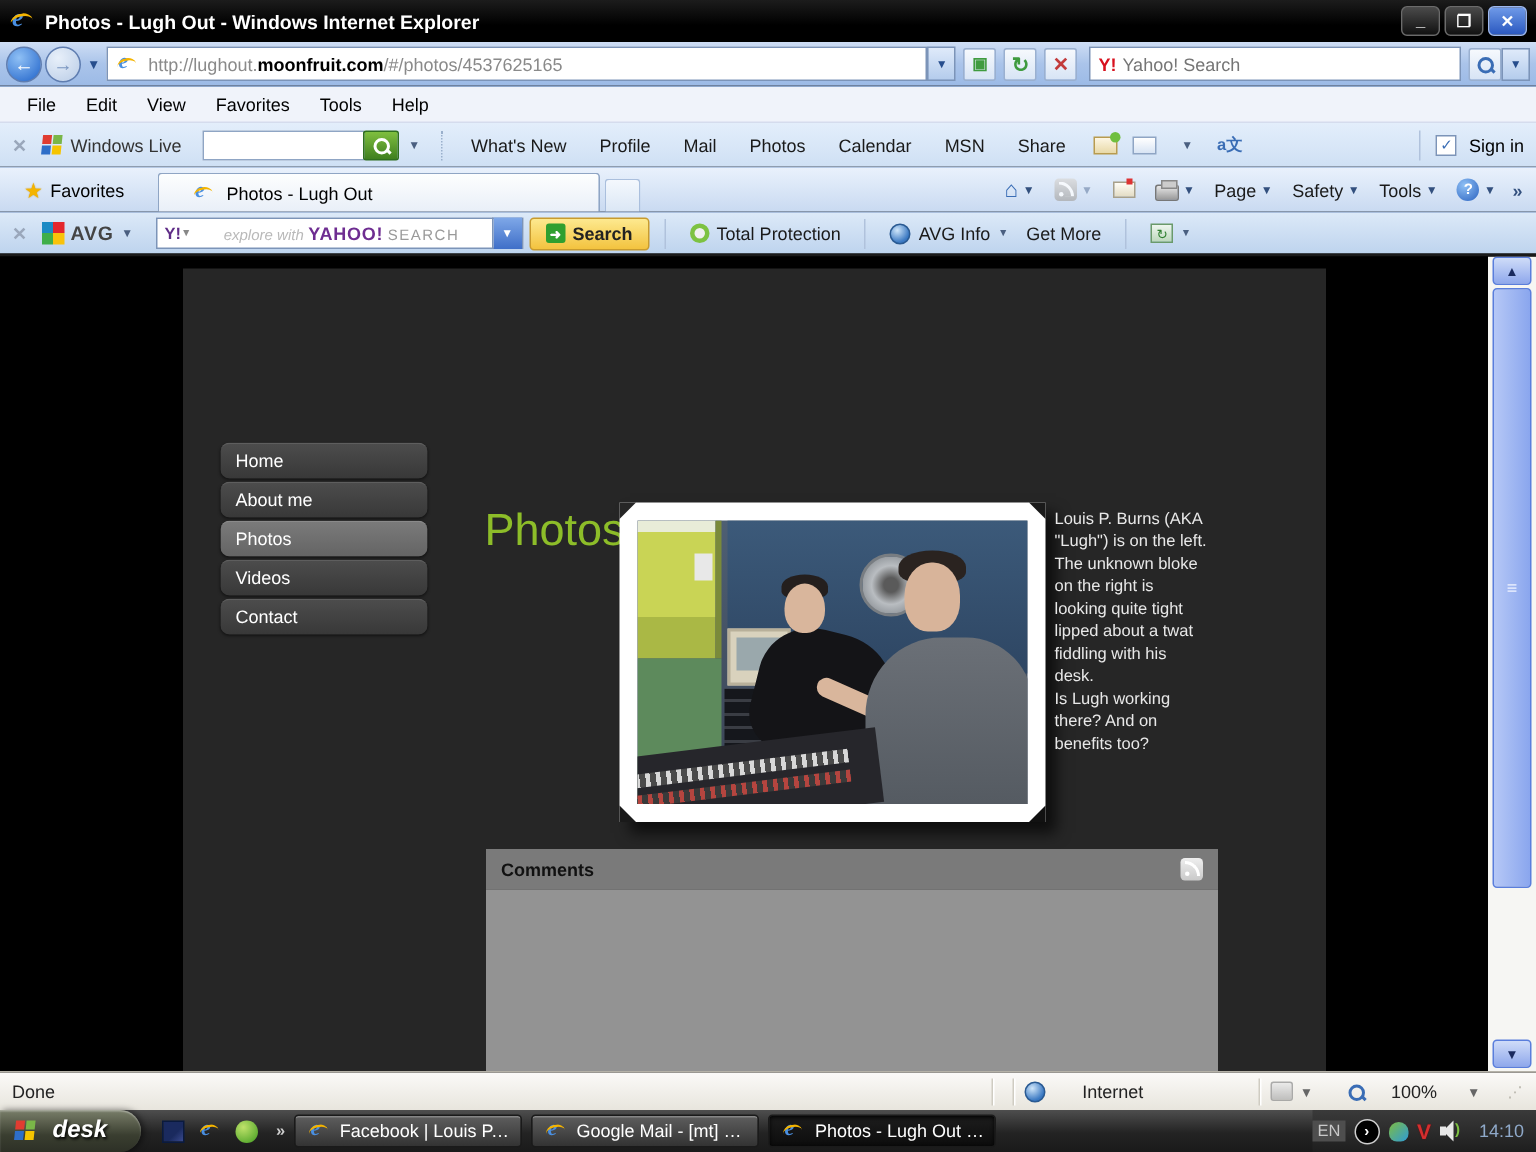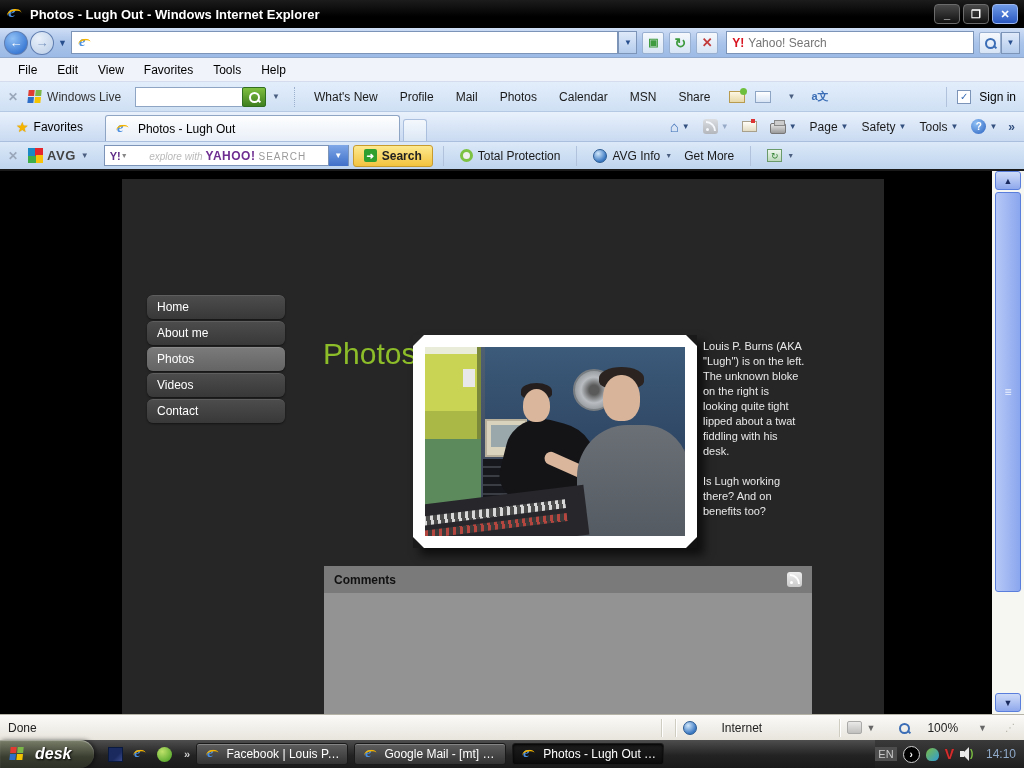--- a/index.html
+++ b/index.html
@@ -88,21 +88,21 @@
   .livebar .signin { font-size:12px; margin-left:8px; }
 
   
   .favbar { position:absolute; left:0; top:112px; width:1024px; height:30px;
     background:linear-gradient(#e9f1fc,#c9daf1); display:flex; align-items:center; padding:0 6px;
     border-bottom:1px solid #aabfdd; }
   .favbtn { display:flex; align-items:center; gap:5px; padding:4px 10px; font-size:12px; }
   .star { color:#f4b400; font-size:14px; text-shadow:0 0 1px #c88f00; }
   .tab { display:flex; align-items:center; gap:6px; width:295px; height:26px; margin-left:12px;
     background:linear-gradient(#fdfefe,#e9eff8); border:1px solid #8fa5c4; border-bottom:none;
-    border-radius:3px 3px 0 0; padding:0 8px; font-size:12px; align-self:flex-end; }
+    border-radius:3px 3px 0 0; padding:0 21px; font-size:12px; align-self:flex-end; }
   .newtab { width:24px; height:22px; margin-left:3px; align-self:flex-end;
     background:linear-gradient(#f4f8fd,#dbe7f5); border:1px solid #aabfdd; border-bottom:none; border-radius:3px 3px 0 0; }
   .favbar .cmds { margin-left:auto; display:flex; align-items:center; gap:3px; }
   .cmd { display:flex; align-items:center; gap:3px; padding:3px 5px; font-size:12px; color:#1a1a1a; }
   .cmd .dn { font-size:8px; color:#33507e; }
   .home-ic { color:#3a6db5; font-size:15px; }
   .rss-ic { position:relative; width:15px; height:15px; border-radius:3px; background:linear-gradient(#d9d9d9,#aaa); }
   .rss-ic.gray { opacity:.75; }
   .rss-ic::before { content:""; position:absolute; left:3px; bottom:3px; width:3px; height:3px; border-radius:50%; background:#fff; }
   .rss-ic::after { content:""; position:absolute; left:3px; bottom:3px; width:8px; height:8px;
@@ -177,21 +177,21 @@
   .man1-hair { left:96px; top:36px; width:31px; height:16px; background:#241f1e; border-radius:50% 50% 30% 30%; }
   .man1-arm { left:118px; top:112px; width:48px; height:13px; background:#d9b69c; transform:rotate(24deg); border-radius:7px; }
   .man2-body { left:152px; top:78px; width:112px; height:115px; background:linear-gradient(#6b7077,#545a61); border-radius:45% 40% 0 0; }
   .man2-head { left:178px; top:28px; width:37px; height:46px; background:#d8b49a; border-radius:48% 48% 42% 42%; }
   .man2-hair { left:174px; top:20px; width:45px; height:22px; background:#2a2320; border-radius:50% 50% 35% 35%; }
   .console { left:-8px; top:148px; width:170px; height:50px; background:#26262b; transform:rotate(-7deg); }
   .faders1 { left:0; top:12px; width:150px; height:9px; background:repeating-linear-gradient(90deg,#d8d8d8 0 3px,#4a4a4a 3px 7px); }
   .faders2 { left:0; top:26px; width:150px; height:8px; background:repeating-linear-gradient(90deg,#b5453f 0 3px,#3a3a3a 3px 7px); }
 
   .caption { position:absolute; left:581px; top:160px; width:102px; color:#e8e8e8; font-size:11px; line-height:15px; }
-  .caption p + p { margin-top:15px; }
+  .caption p + p { }
 
   .comments { position:absolute; left:202px; top:387px; width:488px; }
   .comments .hdr { height:27px; background:#7a7a7a; display:flex; align-items:center; padding:0 10px;
     font-weight:bold; color:#111; font-size:12px; }
   .comments .hdr .rss-ic { margin-left:auto; background:linear-gradient(#efefef,#c9c9c9); }
   .comments .body { height:121px; background:#939393; }
 
   
   .scrollcol { position:absolute; right:0; top:0; width:32px; height:543px; background:#f6f6f3; }
   .sb-btn { position:absolute; left:3px; width:26px; height:19px; border-radius:3px;
@@ -256,20 +256,21 @@
     <div class="winbtn">❐</div>
     <div class="winbtn close">✕</div>
   </div>
 
   <div class="navbar">
     <div class="navcircle back">←</div>
     <div class="navcircle fwd">→</div>
     <span class="chev">▼</span>
     <div class="addressbox">
       <span class="ie-e small"></span>
+      <span class="url"><span>http://lughout.</span><b>moonfruit.com</b><span>/#/photos/4537625165</span></span>
     </div>
     <div class="dropbtn">▼</div>
     <div class="tinybtn pageicon">▣</div>
     <div class="tinybtn refresh">↻</div>
     <div class="tinybtn stop">✕</div>
     <div class="searchbox">
       <span class="ylogo">Y!</span>
       <input placeholder="Yahoo! Search" style="">
     </div>
     <div class="tinybtn">

